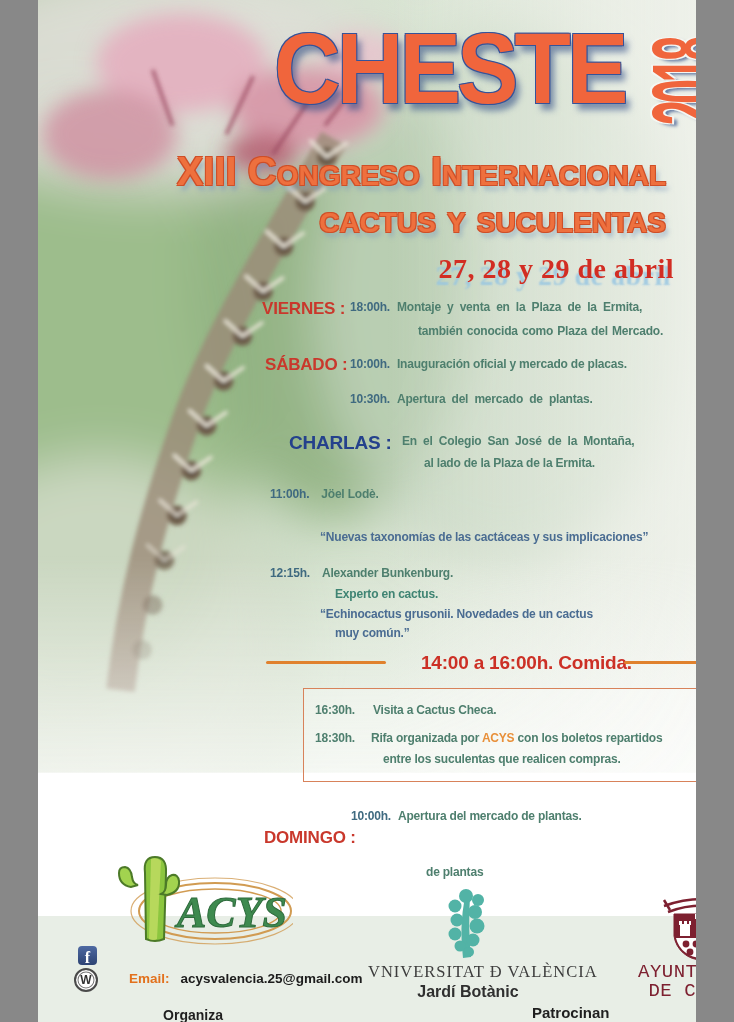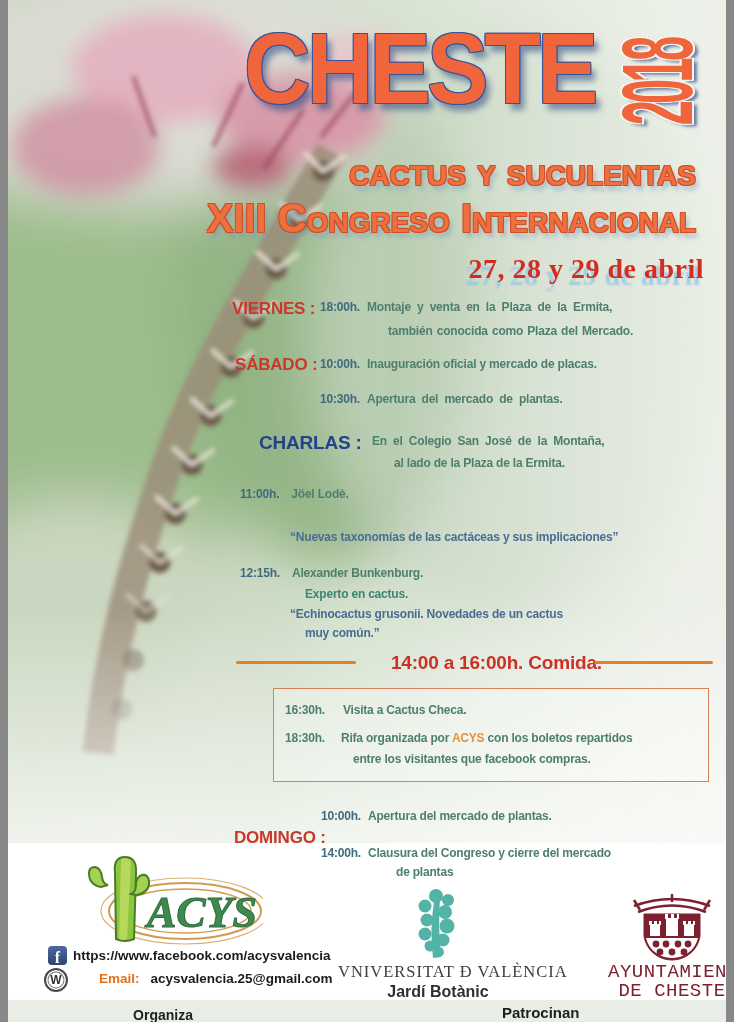--- a/index.html
+++ b/index.html
@@ -1,17 +1,17 @@
 <!DOCTYPE html>
 <html><head>
 <meta charset="utf-8">
 <style>
   html,body{margin:0;padding:0;background:#888;}
   .poster{
-    position:relative;width:718px;height:1022px;overflow:hidden;
+    position:relative;width:658px;height:1022px;overflow:hidden;
     background:#e8eee6;font-family:"Liberation Sans",sans-serif;
     margin:0 auto;
   }
   .bg{position:absolute;inset:0;z-index:0;}
   .layer{position:absolute;z-index:2;white-space:nowrap;}
 
   
   .title-main{
     left:228px;top:16px;width:378px;text-align:center;
     font-size:95px;font-weight:bold;letter-spacing:-4px;color:#f0653c;
@@ -180,22 +180,22 @@
     <rect x="390" y="0" width="344" height="1022" fill="url(#gfadeR)"></rect>
     <rect x="0" y="620" width="734" height="402" fill="url(#gfadeB)"></rect>
     <rect x="0" y="862" width="734" height="160" fill="#ffffff"></rect>
   </svg>
 
   <div class="layer title-main">CHESTE</div>
   <div class="layer title-year-box">
     <span class="title-year">2018</span>
   </div>
   <div class="layer subtitle">
+    <div>XIII Congreso Internacional</div>
     <div>cactus y suculentas</div>
-    <div>XIII Congreso Internacional</div>
   </div>
   <div class="layer date-line">27, 28 y 29 de abril</div>
 
   <div class="layer sch day" style="left:224px;top:299px;">VIERNES :</div>
   <div class="layer sch" style="left:312px;top:300px;word-spacing:3px;">
     <span class="time">18:00h.</span><span>Montaje y venta en la Plaza de la Ermita,</span>
   </div>
   <div class="layer sch" style="left:380px;top:324px;word-spacing:1px;">también conocida como Plaza del Mercado.</div>
 
   <div class="layer sch day" style="left:227px;top:355px;">SÁBADO :</div>
@@ -226,48 +226,44 @@
   <div class="layer sch comida-txt" style="left:383px;top:652px;">14:00 a 16:00h. Comida.</div>
   <div class="layer hline" style="left:586px;top:661px;width:119px;"></div>
 
   <div class="layer infobox" style="left:265px;top:688px;width:434px;height:92px;"></div>
   <div class="layer sch" style="left:277px;top:703px;">
     <span class="time" style="color:#4e7f6e;margin-right:18px;">16:30h.</span><span>Visita a Cactus Checa.</span>
   </div>
   <div class="layer sch" style="left:277px;top:731px;">
     <span class="time" style="color:#4e7f6e;margin-right:16px;">18:30h.</span><span>Rifa organizada por </span><span class="brand">ACYS</span><span> con los boletos repartidos</span>
   </div>
-  <div class="layer sch" style="left:345px;top:752px;">entre los visitantes que facebook compras.</div>
+  <div class="layer sch" style="left:345px;top:752px;">entre los suculentas que realicen compras.</div>
 
   <div class="layer sch day" style="left:226px;top:828px;">DOMINGO :</div>
   <div class="layer sch" style="left:313px;top:809px;">
     <span class="time">10:00h.</span><span>Apertura del mercado de plantas.</span>
-  </div>
-  <div class="layer sch" style="left:313px;top:846px;">
-    <span class="time">14:00h.</span><span>Clausura del Congreso y cierre del mercado</span>
   </div>
   <div class="layer sch" style="left:388px;top:865px;">de plantas</div>
 
   <svg class="layer" style="left:55px;top:853px;" width="200" height="92" viewBox="0 0 200 92">
     <g fill="none" stroke="#d19b52" stroke-width="2">
       <ellipse cx="122" cy="58" rx="76" ry="28"></ellipse>
       <ellipse cx="122" cy="58" rx="66" ry="22" stroke-width="1.4"></ellipse>
       <ellipse cx="122" cy="58" rx="84" ry="33" stroke-width="1.2" opacity=".8"></ellipse>
     </g>
     <g>
       <path d="M52,20 q-2,-16 10,-16 q12,0 11,16 l-2,66 q-9,4 -18,0 z" fill="#8cc63f" stroke="#4c7a28" stroke-width="2"></path>
       <path d="M38,34 q-12,-2 -12,-14 q0,-6 6,-6 q6,1 7,10 q1,7 6,8 z" fill="#a2d34f" stroke="#4c7a28" stroke-width="2"></path>
       <path d="M74,42 q13,-3 12,-14 q-1,-7 -7,-6 q-6,2 -6,10 q0,7 -5,9 z" fill="#a2d34f" stroke="#4c7a28" stroke-width="2"></path>
       <path d="M58,6 q6,-2 10,2 l-4,78 q-4,2 -8,0 z" fill="#c9e06a" opacity=".7"></path>
     </g>
     <text x="84" y="74" font-family="Liberation Serif, serif" font-style="italic" font-weight="bold" font-size="44" fill="#3e8a4f" stroke="#2e6b3c" stroke-width="1">ACYS</text>
   </svg>
   <div class="layer linkrow" style="left:40px;top:946px;">
     <span class="fb-ic">f</span>
-    <span>https://www.facebook.com/acysvalencia</span>
   </div>
   <div class="layer linkrow" style="left:36px;top:968px;gap:3px;">
     <span class="wp-ic">W</span>
   </div>
   <div class="layer linkrow" style="left:62px;top:971px;padding-left:29px;">
     <span class="email-lbl">Email:</span>
     <span>acysvalencia.25@gmail.com</span>
   </div>
   <div class="layer org" style="left:0px;top:1007px;width:310px;text-align:center;">Organiza</div>
 

